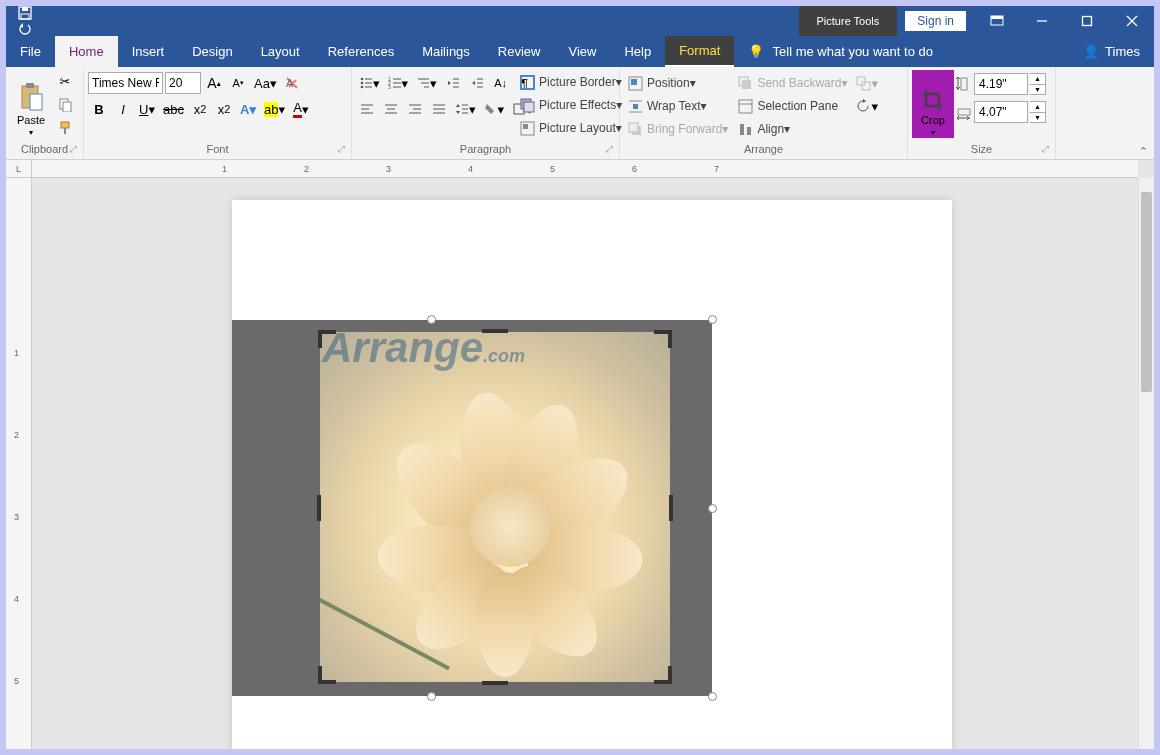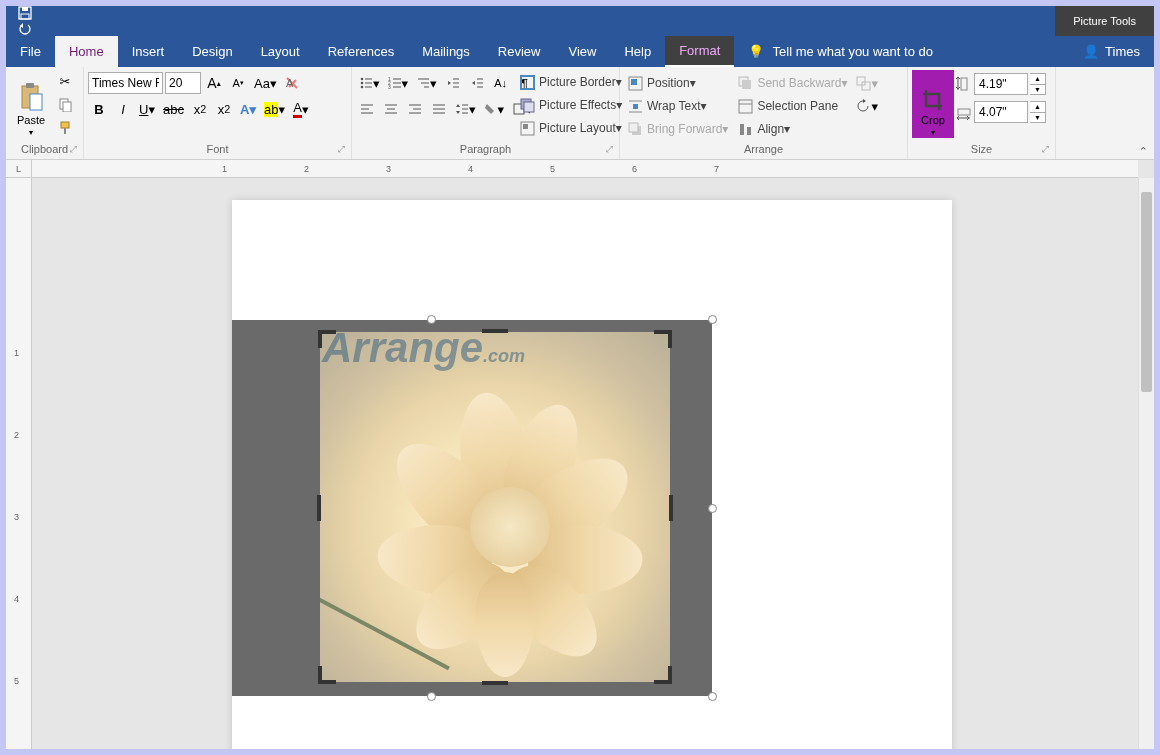--- a/index.html
+++ b/index.html
@@ -9,21 +9,21 @@
 .qat { display: flex; align-items: center; padding-left: 6px; gap: 2px; flex-direction: column; }
 .qat-btn { width: 26px; height: 30px; display: flex; align-items: center; justify-content: center; cursor: pointer; }
 .title-spacer { flex: 1; }
 .contextual-tab { background: #404040; color: #fff; height: 30px; display: flex; align-items: center; justify-content: center; padding: 0 18px; font-size: 11px; margin-left: 200px; }
 .win-controls { display: flex; align-items: stretch; margin-left: auto; }
 .signin-btn { background: #fff; color: #2b579a; border: none; height: 20px; margin: 5px 8px; padding: 0 12px; font-size: 12px; cursor: pointer; }
 .win-btn { width: 45px; height: 30px; display: flex; align-items: center; justify-content: center; cursor: pointer; }
 .tabs { background: #2b579a; height: 31px; display: flex; align-items: stretch; color: #fff; font-size: 13px; }
 .tab { padding: 0 14px; display: flex; align-items: center; cursor: pointer; position: relative; }
 .tab.active { background: #f3f3f3; color: #701a75; }
-.tab.format-active { background: #404040; color: #f0abfc; border-bottom: 2px solid #fff; }
+.tab.format-active { background: #404040; color: #fde047; border-bottom: 2px solid #fff; }
 .tell-me { flex: 1; display: flex; align-items: center; padding-left: 14px; gap: 8px; cursor: text; }
 .share { padding: 0 14px; display: flex; align-items: center; gap: 6px; cursor: pointer; }
 .ribbon { background: #f3f3f3; height: 93px; border-bottom: 1px solid #d0d0d0; display: flex; position: relative; }
 .ribbon-group { display: flex; flex-direction: column; border-right: 1px solid #e0e0e0; padding: 3px 4px 1px; }
 .group-content { flex: 1; display: flex; align-items: flex-start; gap: 2px; }
 .group-label { text-align: center; font-size: 11px; color: #666; height: 16px; line-height: 14px; position: relative; }
 .group-expand { position: absolute; right: 2px; bottom: 2px; font-size: 9px; color: #888; cursor: pointer; }
 .rb-col { display: flex; flex-direction: column; gap: 1px; }
 .rb-row { display: flex; align-items: center; gap: 2px; }
 .rb-btn { min-width: 22px; height: 22px; display: flex; align-items: center; justify-content: center; cursor: pointer; border: 1px solid transparent; font-size: 13px; padding: 0 2px; }
@@ -85,20 +85,45 @@
           <svg width="14" height="14" viewBox="0 0 14 14">
             <path d="M4 3 A5 5 0 1 0 10 3" fill="none" stroke="#fff" stroke-width="1.3"></path>
             <path d="M12 4 L9 1 L9 6 Z" fill="#fff"></path>
           </svg>
         </div>
       <div class="qat-btn" style="font-style:italic;font-size:12px">ƒx</div>
       <div class="qat-btn" style="font-size:9px">▾</div>
     </div>
     <div class="title-spacer"></div>
     <div class="contextual-tab">Picture Tools</div>
+    <div class="win-controls">
+      <button class="signin-btn">Sign in</button>
+      <div class="win-btn">
+          <svg width="14" height="12">
+            <rect x="1" y="1" width="12" height="9" fill="none" stroke="#fff"></rect>
+            <rect x="1" y="1" width="12" height="3" fill="#fff"></rect>
+          </svg>
+        </div>
+      <div class="win-btn">
+          <svg width="12" height="12">
+            <line x1="1" y1="6" x2="11" y2="6" stroke="#fff" stroke-width="1.3"></line>
+          </svg>
+        </div>
+      <div class="win-btn">
+          <svg width="12" height="12">
+            <rect x="1.5" y="1.5" width="9" height="9" fill="none" stroke="#fff" stroke-width="1.3"></rect>
+          </svg>
+        </div>
+      <div class="win-btn">
+          <svg width="12" height="12">
+            <line x1="1" y1="1" x2="11" y2="11" stroke="#fff" stroke-width="1.3"></line>
+            <line x1="11" y1="1" x2="1" y2="11" stroke="#fff" stroke-width="1.3"></line>
+          </svg>
+        </div>
+    </div>
   </div>
 
   <div class="tabs">
     <div class="tab">File</div>
     <div class="tab active">Home</div>
     <div class="tab">Insert</div>
     <div class="tab">Design</div>
     <div class="tab">Layout</div>
     <div class="tab">References</div>
     <div class="tab">Mailings</div>

